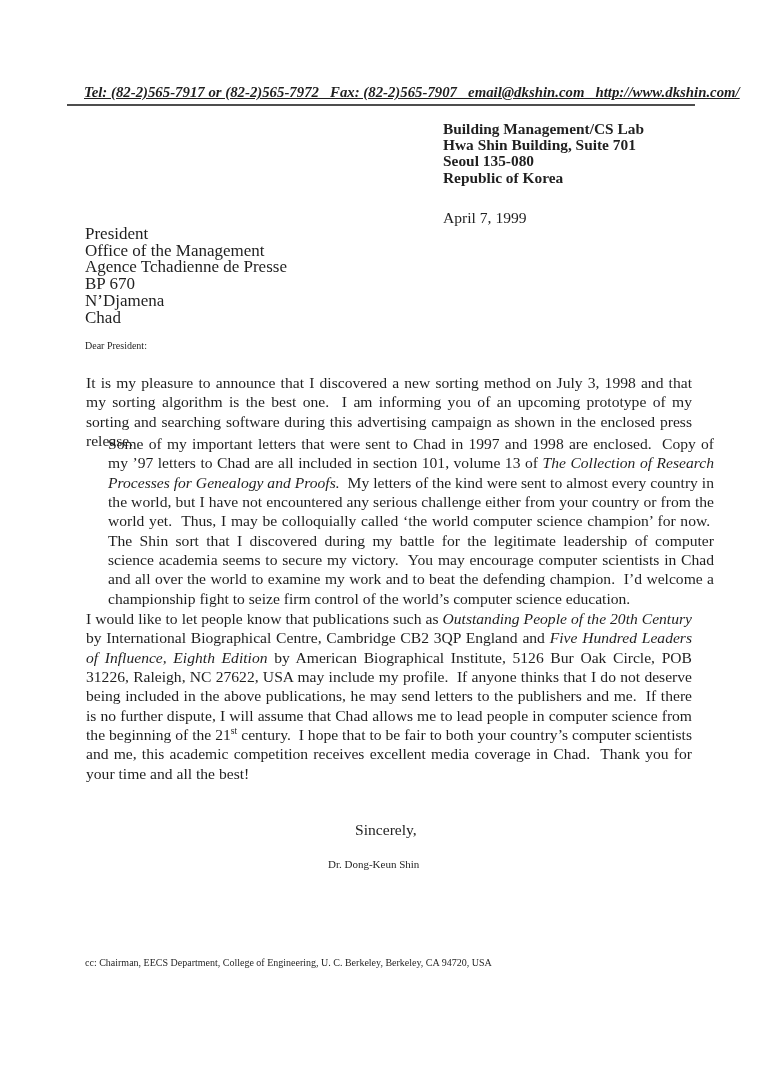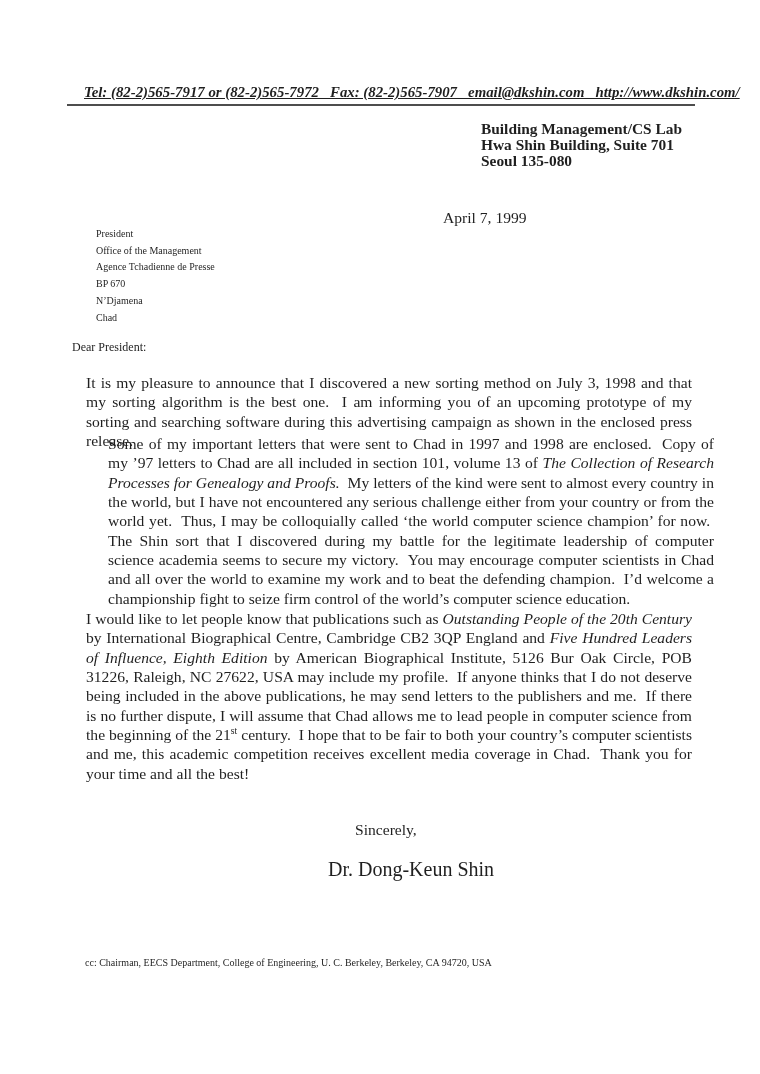--- a/index.html
+++ b/index.html
@@ -29,38 +29,36 @@
     font-size:14.8px;
     white-space:nowrap;
   }
   .letterhead .contact{ text-decoration:underline; }
   .sender{
     position:absolute;
     left:443px; top:121px;
     font-weight:bold;
     font-size:15.4px;
     line-height:16.2px;
-    margin-left:38px;
   }
   .dateline{
     position:absolute;
     left:443px; top:209px;
     font-size:15.6px;
   }
   .recipient{
     position:absolute;
     left:85px; top:226px;
-    font-size:10px;
+    font-size:17px;
     line-height:16.7px;
-    margin-left:11px;
   }
   .salutation{
     position:absolute;
-    left:72px; top:340px;
-    font-size:12px;
+    left:85px; top:340px;
+    font-size:10px;
     text-align:right;
   }
   .para{
     position:absolute;
     left:86px;
     width:606px;
     font-size:15.6px;
     line-height:19.35px;
     text-align:justify;
   }
@@ -70,21 +68,21 @@
   .para em{ font-style:italic; }
   .para sup{ font-size:0.62em; vertical-align:super; line-height:0; }
   .closing{
     position:absolute;
     left:355px; top:821px;
     font-size:15.6px;
   }
   .signature{
     position:absolute;
     left:328px; top:858px;
-    font-size:20px;
+    font-size:11px;
   }
   .cc{
     position:absolute;
     left:85px; top:957px;
     font-size:10px;
     text-align:right;
   }
 </style>
 </head>
 <body>
@@ -92,20 +90,21 @@
 <div class="page">
 
   <div class="letterhead">
     <span class="contact">Tel: (82-2)565-7917 or (82-2)565-7972&nbsp;&nbsp; Fax: (82-2)565-7907&nbsp;&nbsp; email@dkshin.com&nbsp;&nbsp; http://www.dkshin.com/</span>
   </div>
 
   <div class="sender">
       <div>Building Management/CS Lab</div>
       <div>Hwa Shin Building, Suite 701</div>
       <div>Seoul 135-080</div>
+      <div>Republic of Korea</div>
     </div>
 
   <div class="dateline">April 7, 1999</div>
 
   <div class="recipient">
       <div>President</div>
       <div>Office of the Management</div>
       <div>Agence Tchadienne de Presse</div>
       <div>BP 670</div>
       <div>N’Djamena</div>

